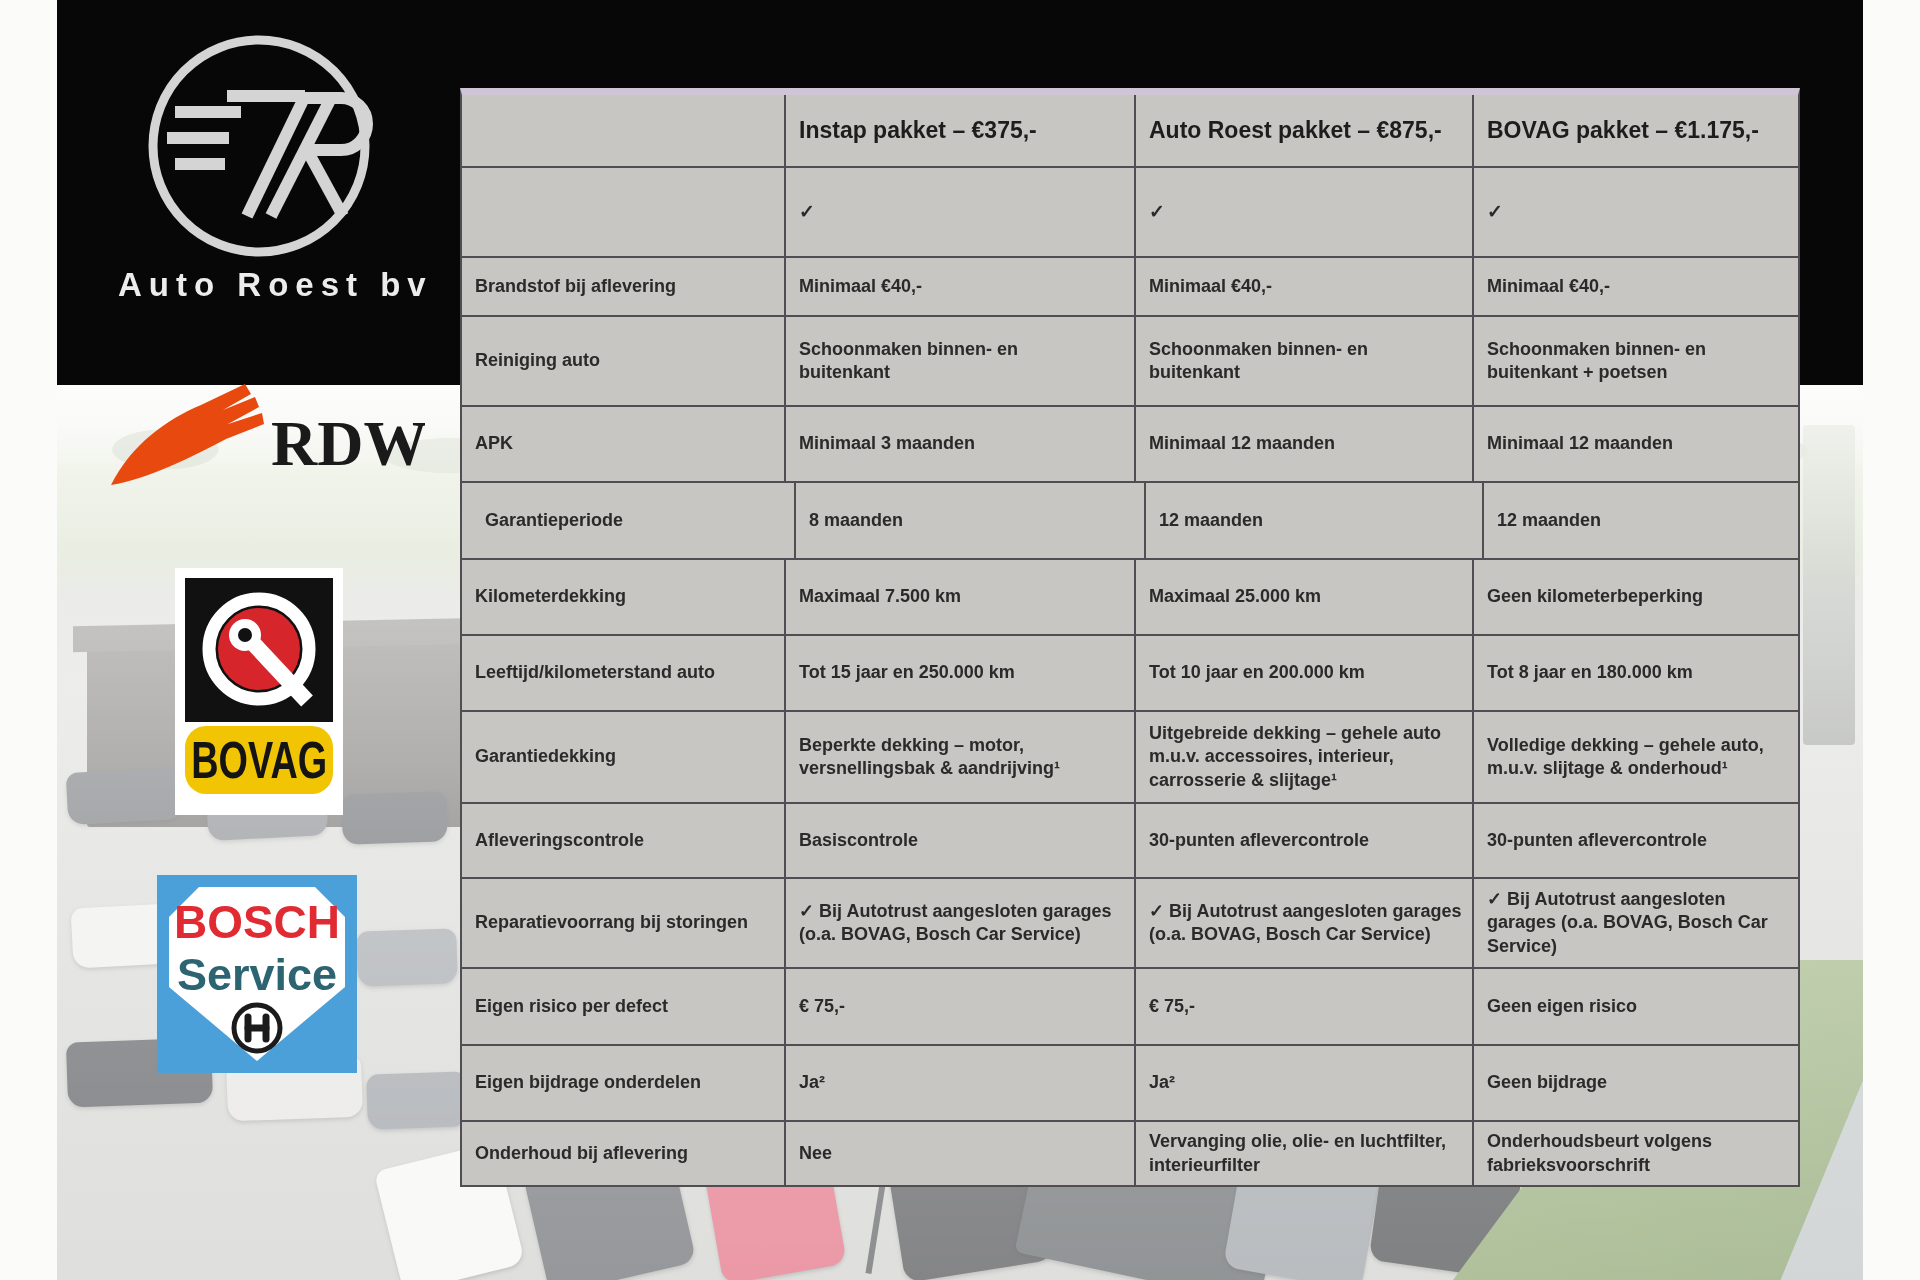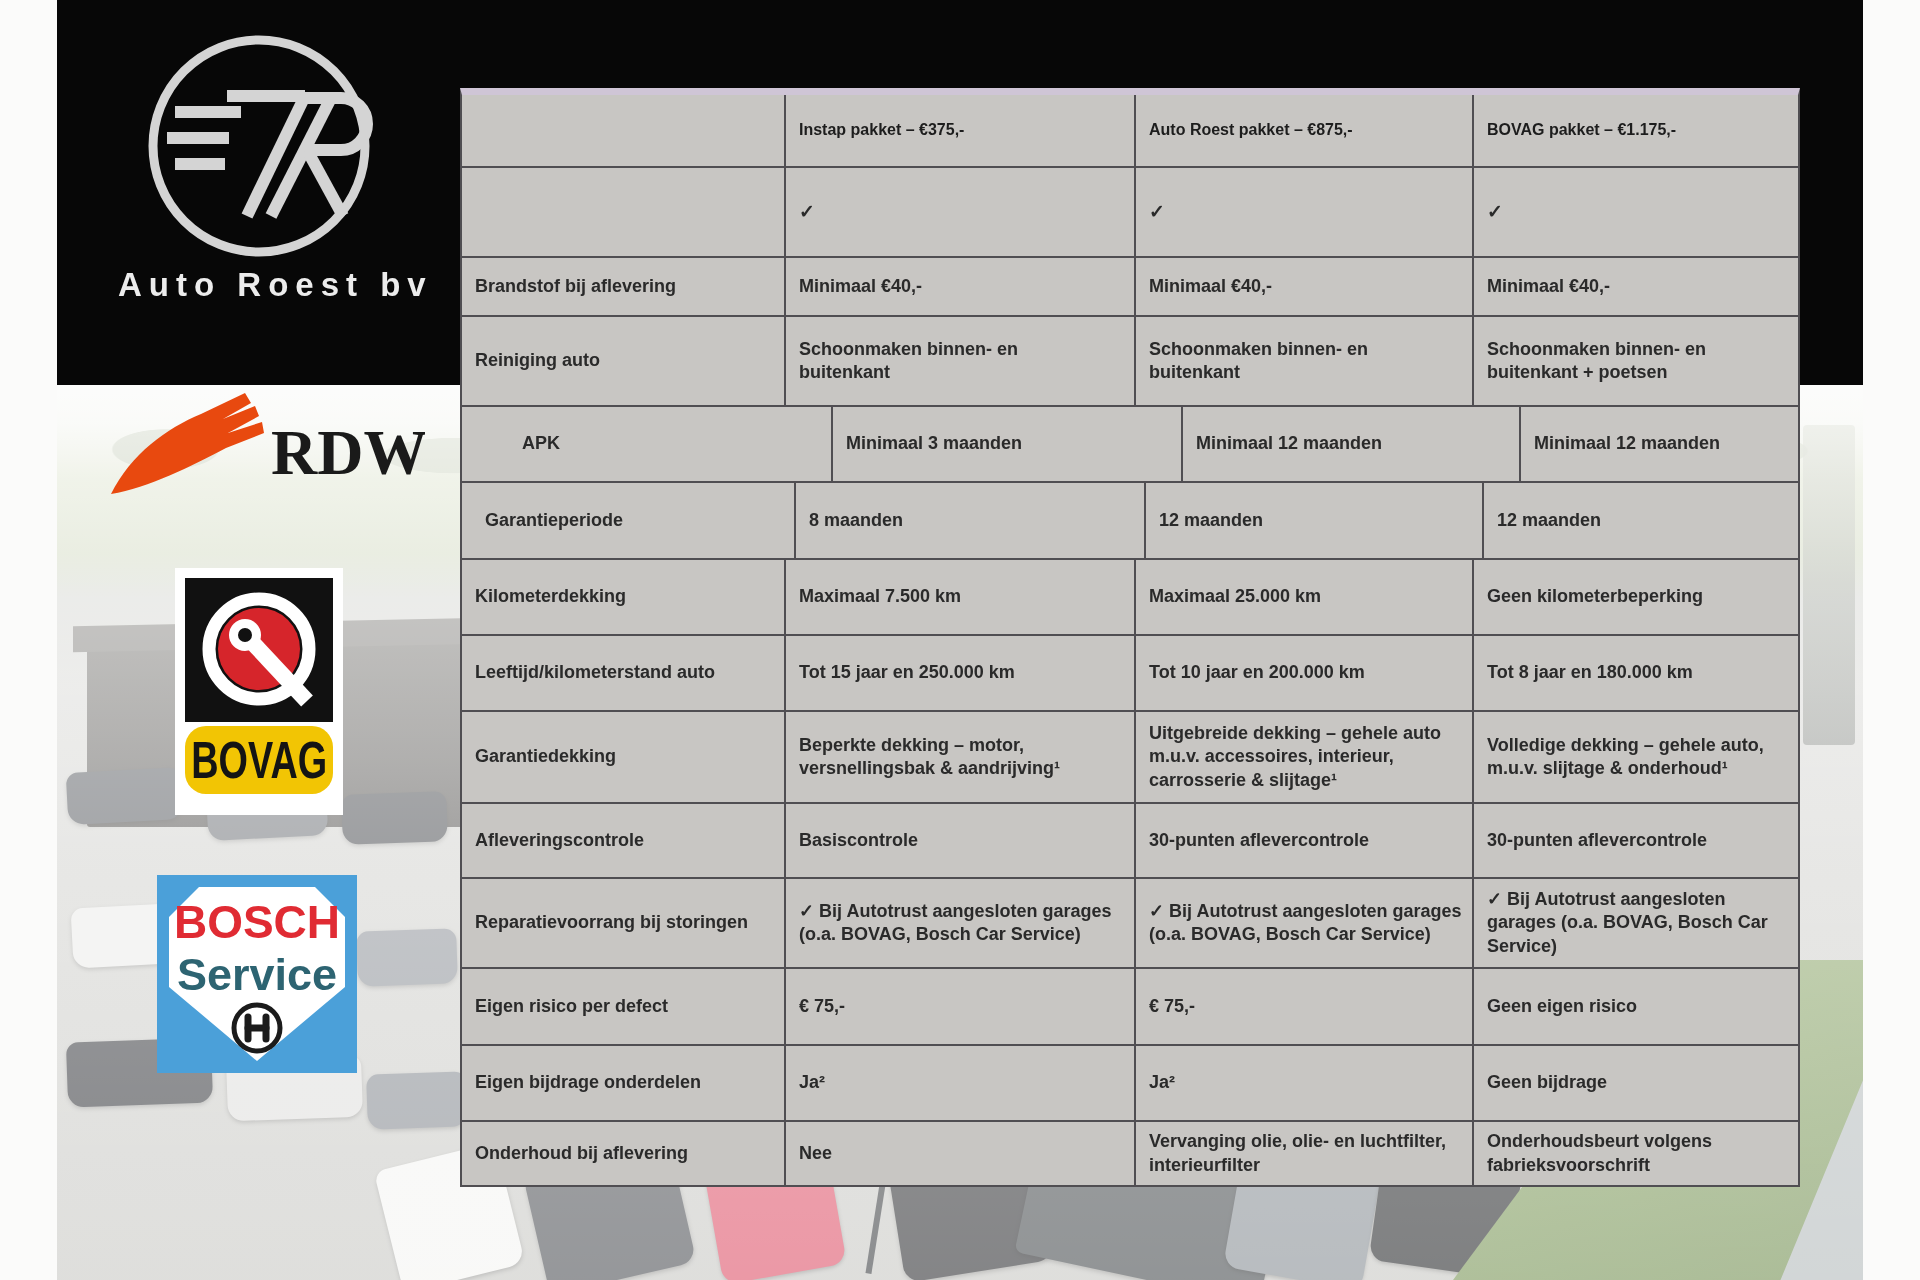--- a/index.html
+++ b/index.html
@@ -28,57 +28,57 @@
 
   
   .band{position:absolute;left:57px;top:0;width:1806px;height:385px;background:#070707;}
 
   
   .logo-ar{position:absolute;left:118px;top:26px;width:282px;text-align:center;}
   .logo-ar svg{display:block;margin:0 auto;}
   .ar-name{margin-top:0;color:#ececec;font-size:33px;font-weight:bold;letter-spacing:7px;white-space:nowrap;}
 
   
-  .logo-rdw{position:absolute;left:95px;top:390px;width:330px;height:112px;}
+  .logo-rdw{position:absolute;left:95px;top:381px;width:330px;height:112px;}
 
   
   .logo-bovag{position:absolute;left:175px;top:568px;width:168px;height:247px;background:#ffffff;box-sizing:border-box;padding:10px 10px 0 10px;}
   .bovag-yellow{width:148px;height:68px;background:#f2c504;display:flex;align-items:center;justify-content:center;border-radius:21px;}
   .bovag-word{font-weight:bold;font-size:43px;color:#141414;letter-spacing:0px;transform:scale(.88,1.22);transform-origin:center;}
 
   
   .logo-bosch{position:absolute;left:157px;top:875px;width:200px;height:198px;}
 
   
   .pkg-table{position:absolute;left:460px;top:88px;width:1340px;box-sizing:border-box;
     background:#c8c6c3;border:2px solid #504e52;border-top:7px solid #cfc5d6;
     color:#2a2a2a;}
   .trow{display:flex;border-bottom:2px solid #504e52;box-sizing:border-box;}
   .trow:last-child{border-bottom:none;}
   .trow:nth-child(1){height:73px;}
   .trow:nth-child(2){height:90px;}
   .trow:nth-child(3){height:59px;}
   .trow:nth-child(4){height:90px;}
-  .trow:nth-child(5){height:76px;padding-left:47px;}
+  .trow:nth-child(5){height:76px;}
   .trow:nth-child(6){height:77px;padding-left:10px;}
   .trow:nth-child(7){height:76px;}
   .trow:nth-child(8){height:76px;}
   .trow:nth-child(9){height:92px;}
   .trow:nth-child(10){height:75px;}
   .trow:nth-child(11){height:90px;}
   .trow:nth-child(12){height:77px;}
   .trow:nth-child(13){height:76px;}
   .trow:nth-child(14){height:63px;}
   .cell{box-sizing:border-box;display:flex;align-items:center;padding:4px 10px 4px 13px;
     border-right:2px solid #504e52;font-size:18px;font-weight:bold;line-height:1.3;white-space:pre-line;}
   .cell:nth-child(1){width:324px;}
   .cell:nth-child(2){width:350px;}
   .cell:nth-child(3){width:338px;}
   .cell:nth-child(4){flex:1;border-right:none;}
-  .cell.head{font-size:16px;color:#1d1d1d;}
+  .cell.head{font-size:23px;color:#1d1d1d;}
   .cell.check{font-size:19px;}
 </style>
 </head>
 <body>
 
 <div class="canvas">
 
   <div class="photo">
     <div class="trees"></div>
     <div class="building"></div>

